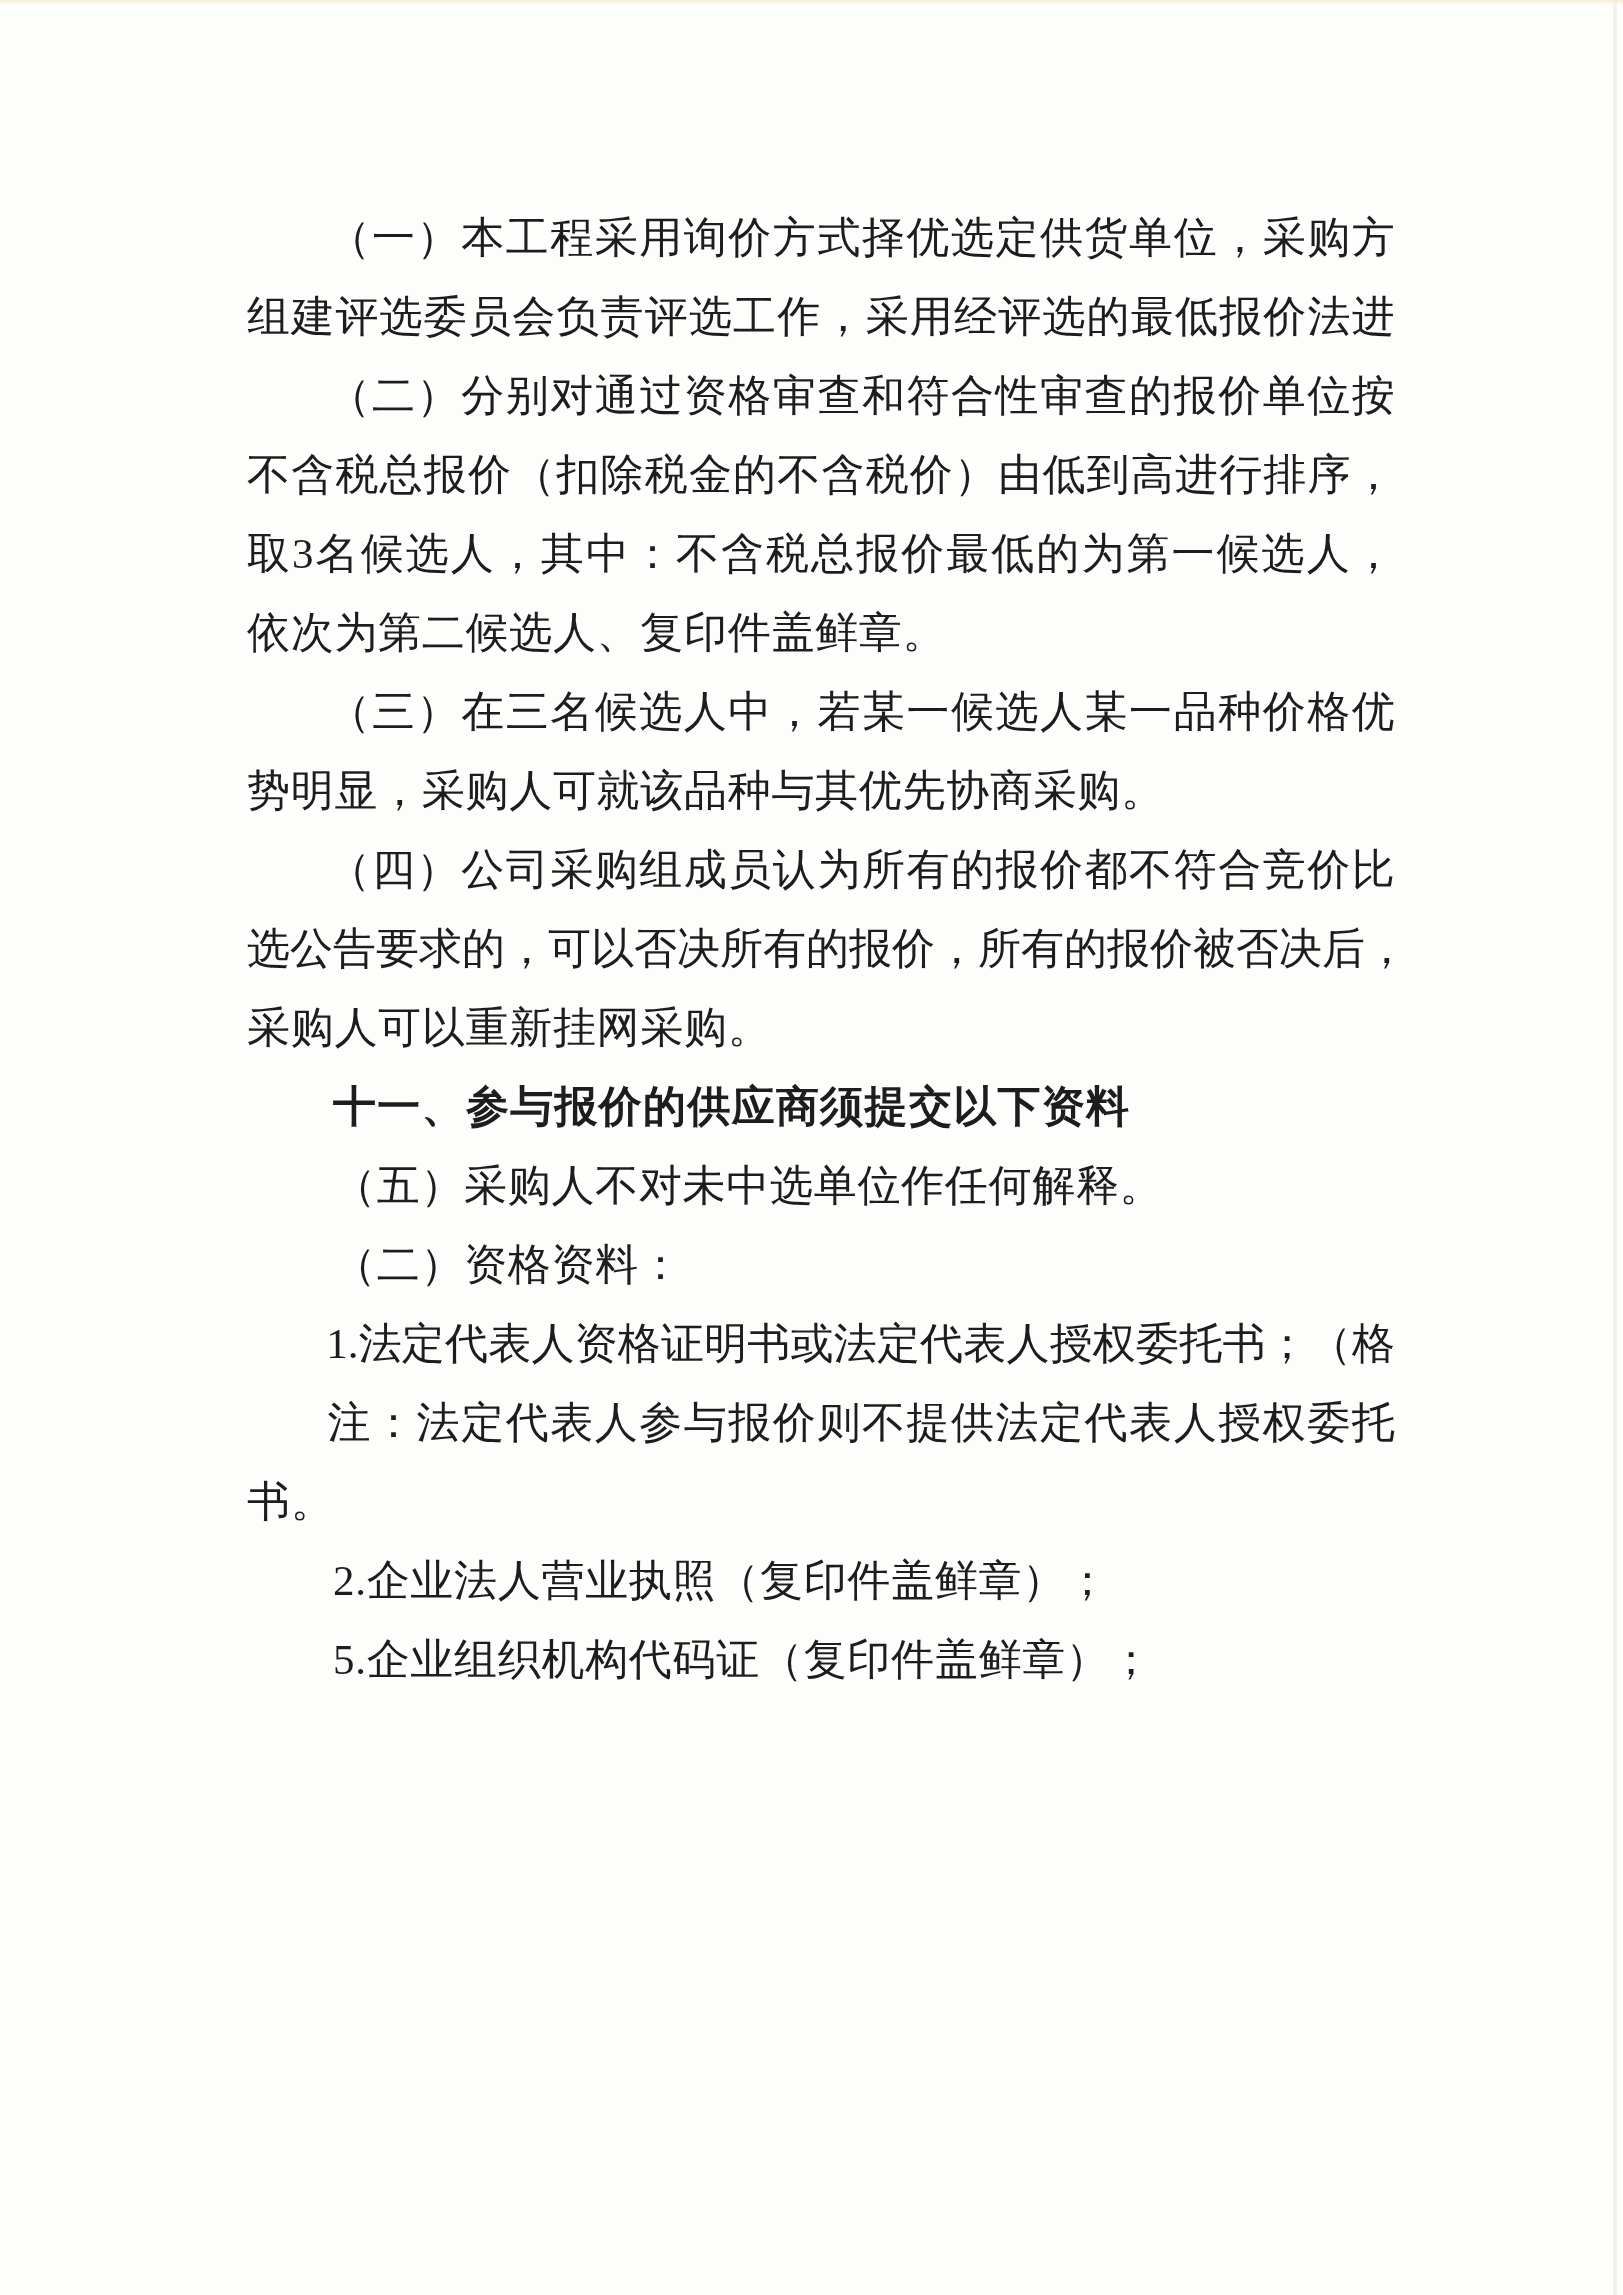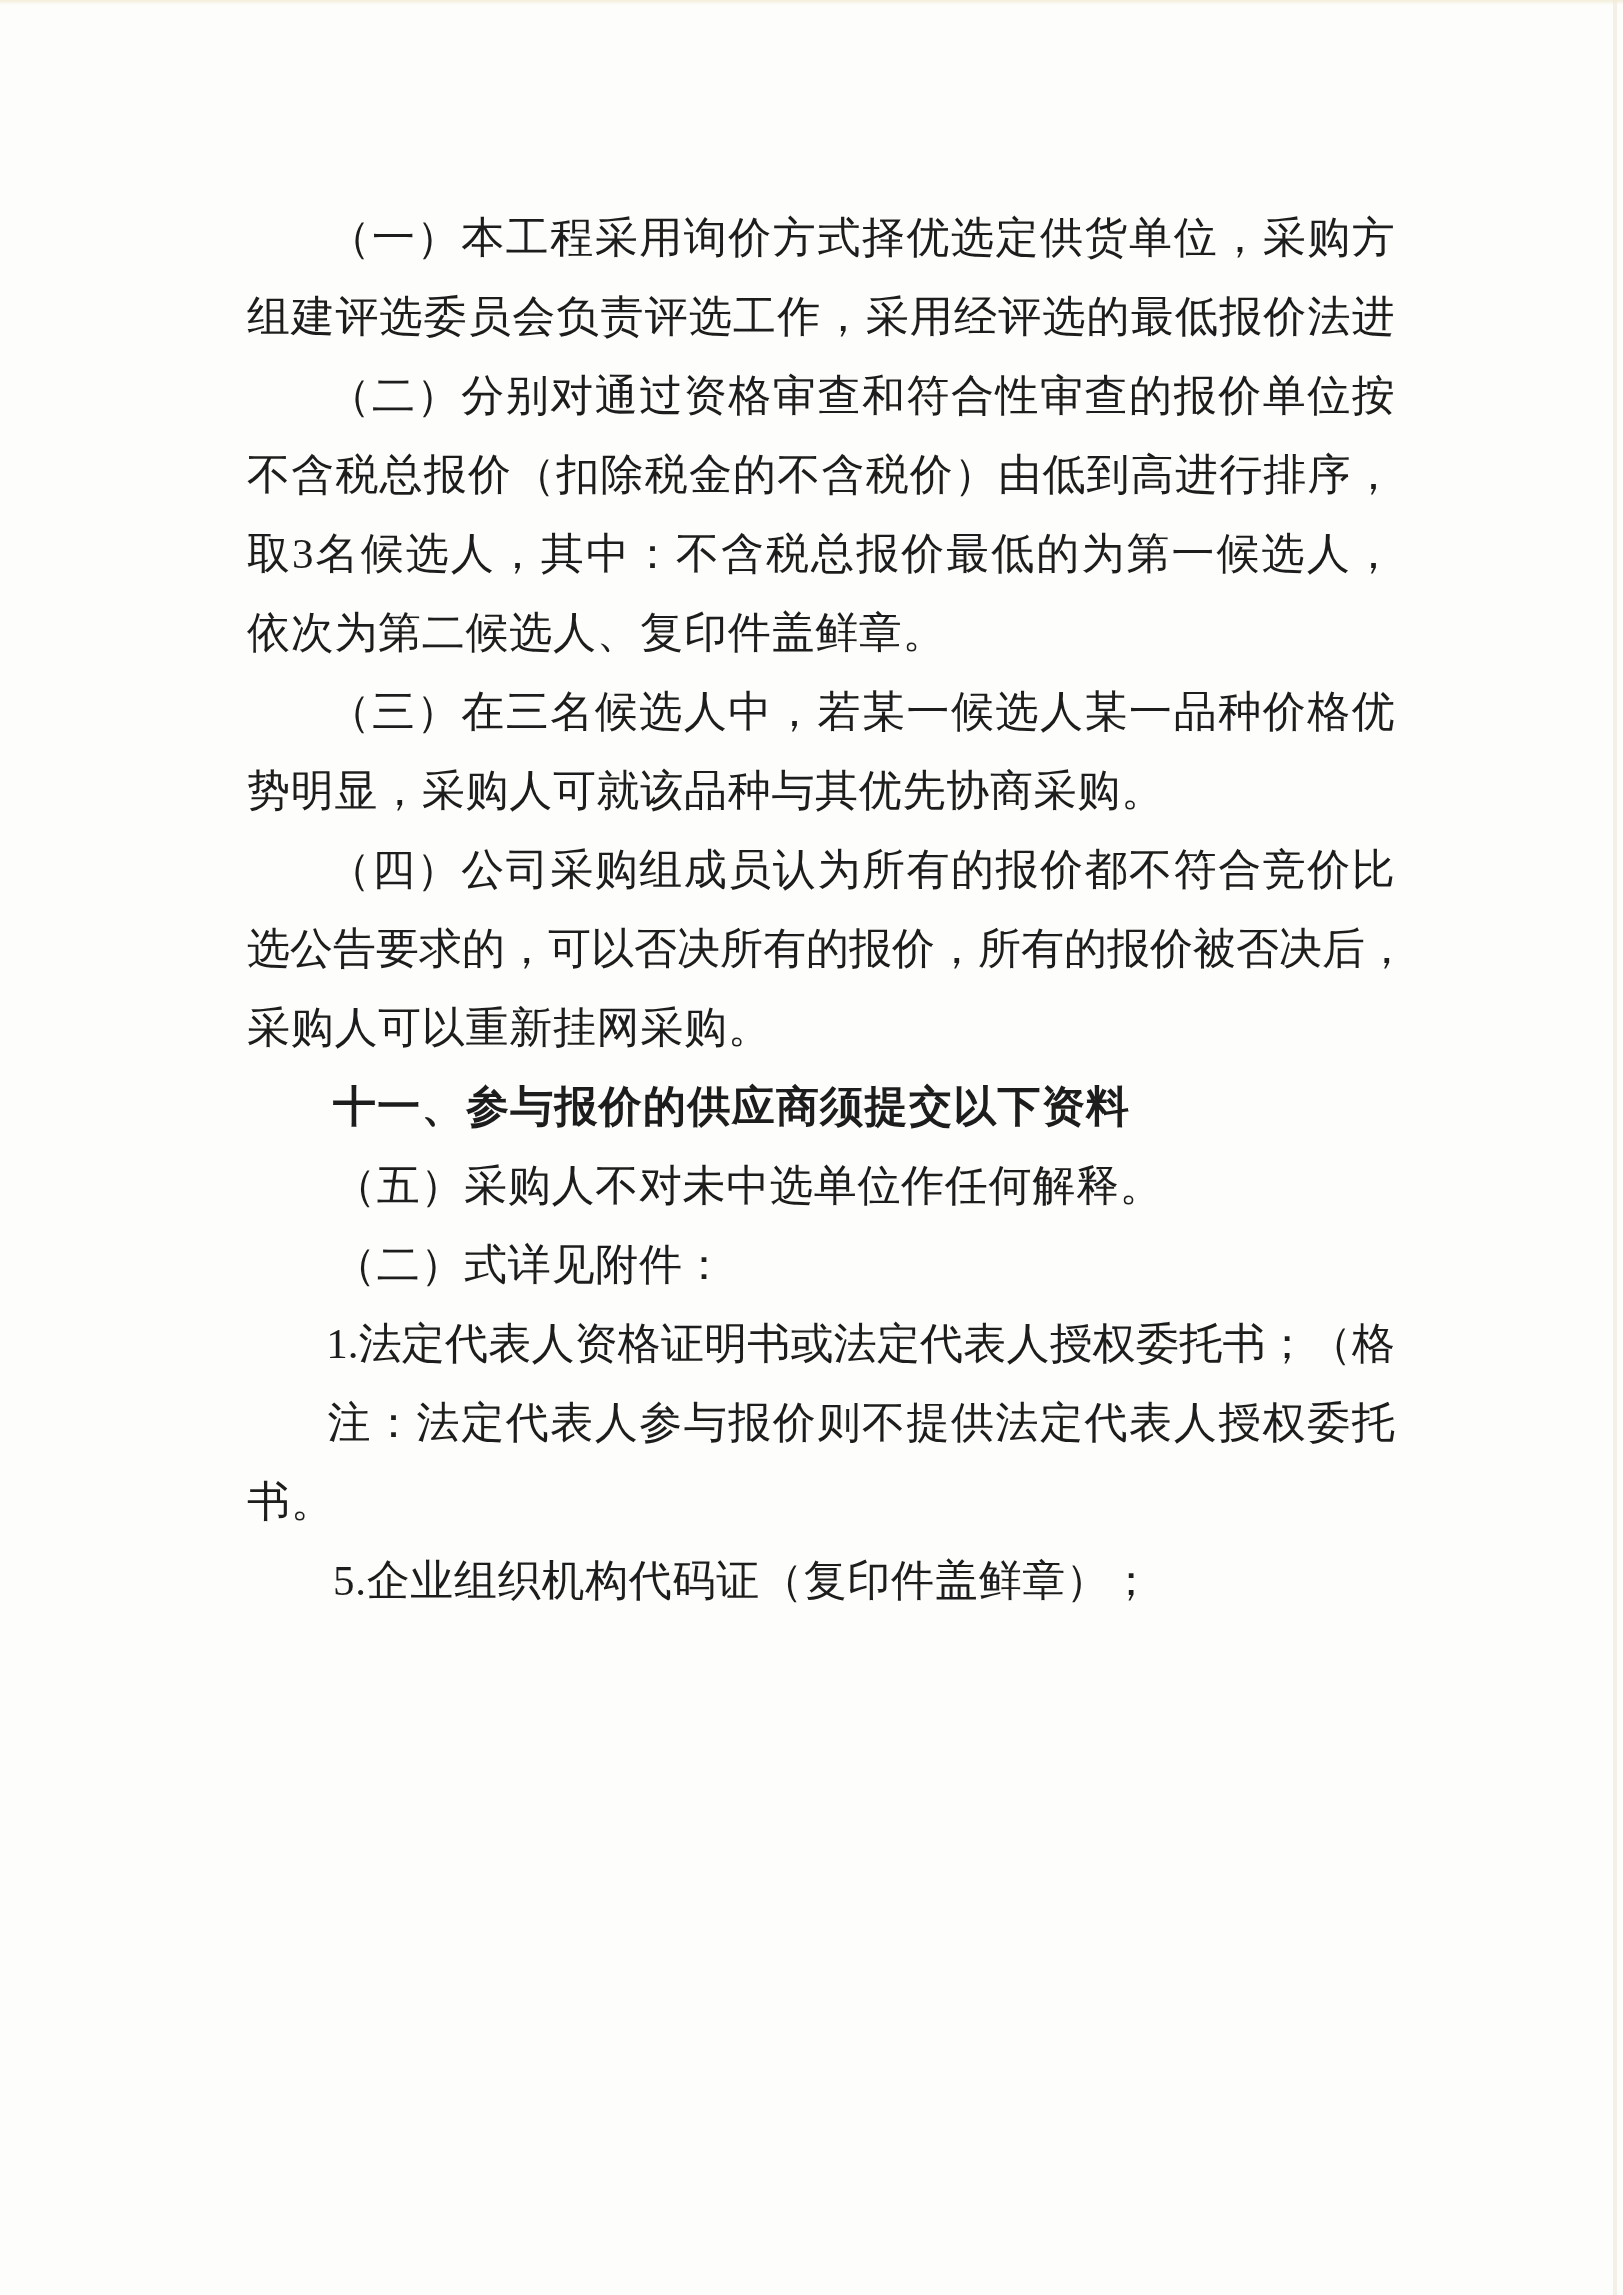--- a/index.html
+++ b/index.html
@@ -275,21 +275,21 @@
         <span>价</span>
         <span>被</span>
         <span>否</span>
         <span>决</span>
         <span>后</span>
         <span>，</span>
       </div>
       <div class="line">采购人可以重新挂网采购。</div>
       <div class="line heading indent">十一、参与报价的供应商须提交以下资料</div>
       <div class="line indent">（五）采购人不对未中选单位作任何解释。</div>
-      <div class="line indent">（二）式详见附件：</div>
+      <div class="line indent">（二）资格资料：</div>
       <div class="line fill">
         <span class="indent-spacer"></span>
         <span>1.</span>
         <span>法</span>
         <span>定</span>
         <span>代</span>
         <span>表</span>
         <span>人</span>
         <span>资</span>
         <span>格</span>
@@ -332,16 +332,17 @@
         <span>定</span>
         <span>代</span>
         <span>表</span>
         <span>人</span>
         <span>授</span>
         <span>权</span>
         <span>委</span>
         <span>托</span>
       </div>
       <div class="line">书。</div>
+      <div class="line indent">2.企业法人营业执照（复印件盖鲜章）；</div>
       <div class="line indent">5.企业组织机构代码证（复印件盖鲜章）；</div>
     </div>
 </div>
 
 
 </body></html>

